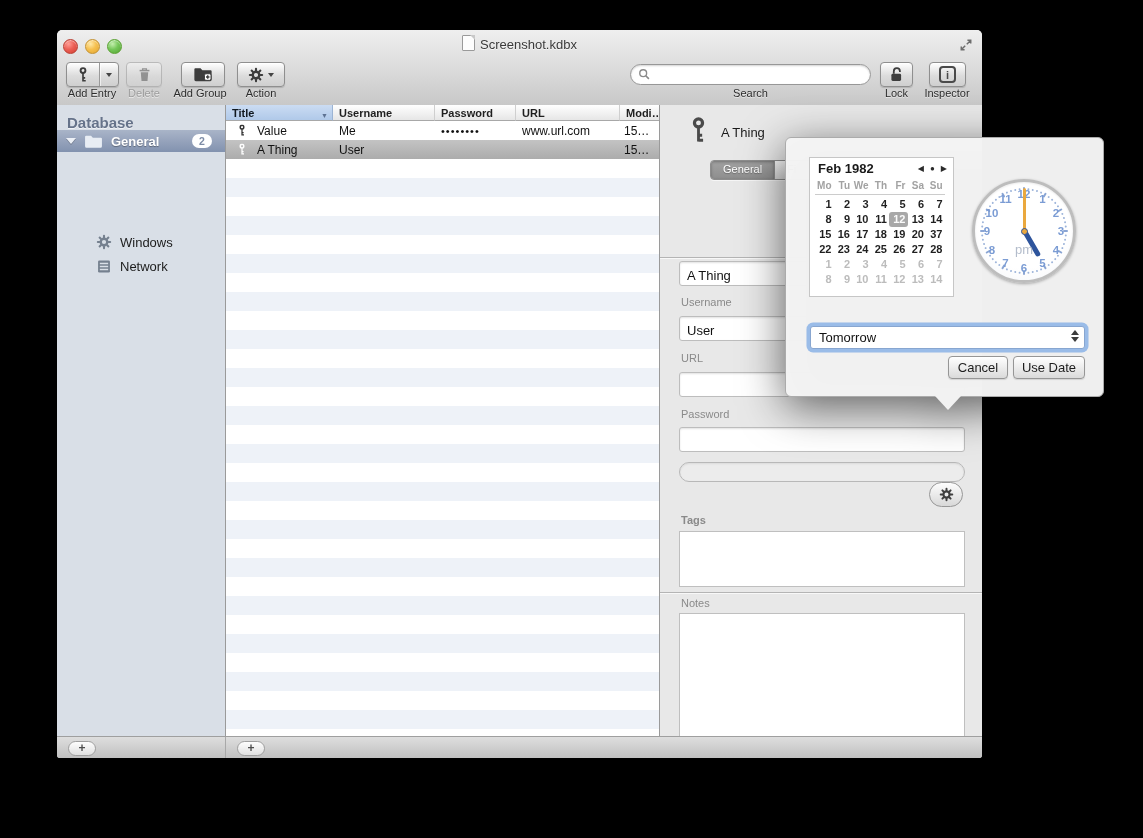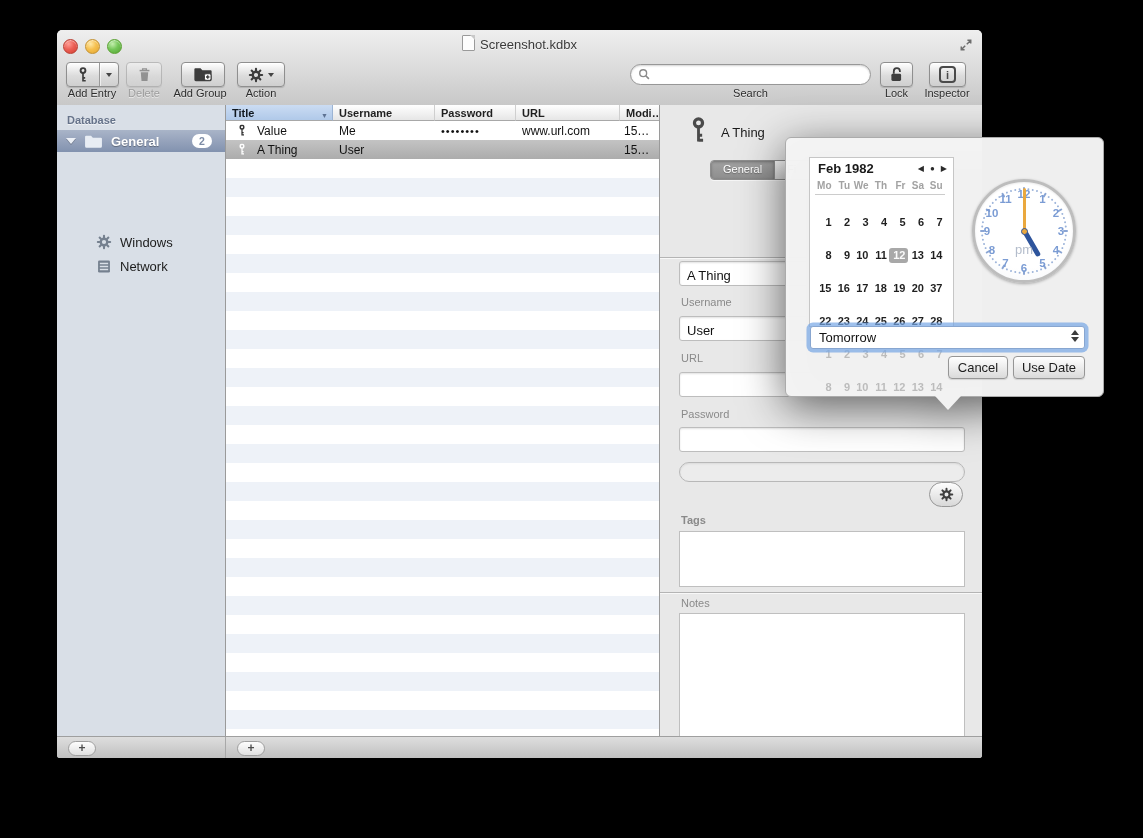--- a/index.html
+++ b/index.html
@@ -43,21 +43,21 @@
   .search-field input{position:absolute;left:24px;top:1px;width:205px;height:17px;border:none;outline:none;
     background:transparent;font-size:12px;font-family:"Liberation Sans",sans-serif;}
   .ic{display:block;}
 
   
   .content{position:absolute;left:0;top:75px;width:925px;height:631px;background:#fff;}
   .v-div{position:absolute;top:75px;height:631px;width:1px;background:#9a9a9a;z-index:5;}
 
   
   .sidebar{position:absolute;left:0;top:75px;width:168px;height:631px;background:#d9dfe7;}
-  .sb-header{position:absolute;left:10px;top:9px;font-size:11px;font-weight:bold;color:#66738a;
+  .sb-header{position:absolute;left:10px;top:9px;font-size:15px;font-weight:bold;color:#66738a;
     text-shadow:0 1px 0 rgba(255,255,255,.6);}
   .sb-group{position:absolute;left:0;top:25px;width:168px;height:22px;
     background:linear-gradient(180deg,#a9b4c8,#8292af);display:flex;align-items:center;}
   .sb-disclosure{width:0;height:0;border-left:5px solid transparent;border-right:5px solid transparent;
     border-top:6px solid #ecf0f6;margin-left:9px;filter:drop-shadow(0 1px 0 rgba(0,0,0,.25));}
   .sb-folder{margin-left:8px;color:#e8edf4;}
   .sb-group-label{margin-left:8px;font-size:13px;font-weight:bold;color:#fff;text-shadow:0 1px 1px rgba(0,0,0,.35);}
   .sb-badge{position:absolute;right:13px;top:4px;min-width:20px;height:14px;border-radius:8px;background:#fff;
     font-size:10.5px;font-weight:bold;color:#7d8ca6;text-align:center;line-height:14px;padding:0 4px;box-sizing:border-box;}
   .sb-item{position:absolute;left:0;width:168px;height:24px;display:flex;align-items:center;}
@@ -114,26 +114,26 @@
     background:linear-gradient(180deg,#fdfdfd,#e0e0e0);color:#4d4d4d;font-size:12px;font-weight:bold;
     text-align:center;line-height:13px;box-sizing:border-box;}
   .bb-div{position:absolute;left:168px;top:0;width:1px;height:22px;background:#a8a8a8;}
 
   
   .popover-wrap{position:absolute;left:785px;top:137px;z-index:50;filter:drop-shadow(0 10px 22px rgba(0,0,0,.6));}
   .popover{position:relative;width:319px;height:260px;background:rgba(244,244,244,.98);
     border:1px solid #ababab;border-radius:6px;box-sizing:border-box;}
   .pop-arrow{position:absolute;left:150px;top:259px;width:0;height:0;
     border-left:13px solid transparent;border-right:13px solid transparent;border-top:14px solid #f2f2f2;}
-  .cal-box{position:absolute;left:23px;top:19px;width:145px;height:170px;background:#fff;
+  .cal-box{position:absolute;left:23px;top:19px;width:145px;height:140px;background:#fff;
     border:1px solid #c6c6c6;box-sizing:border-box;}
   .cal-month{position:absolute;left:8px;top:3px;font-size:13px;font-weight:bold;color:#1a1a1a;}
   .cal-nav{position:absolute;right:6px;top:6px;display:flex;gap:6px;font-size:8px;color:#2b2b2b;}
   .cal-nav span{cursor:default;}
-  .cal-grid{position:absolute;left:5px;top:22px;display:grid;grid-template-columns:repeat(7,18.5px);row-gap:18px;}
+  .cal-grid{position:absolute;left:5px;top:22px;display:grid;grid-template-columns:repeat(7,18.5px);row-gap:0;}
   .cal-dh{font-size:10px;font-weight:bold;color:#a2a2a2;text-align:right;padding:0 2px 3px 0;
     border-bottom:1px solid #cccccc;margin-bottom:2px;}
   .cal-cell{font-size:11px;font-weight:600;color:#1f1f1f;text-align:right;padding:0 2px;line-height:15px;border-radius:3px;}
   .cal-cell.muted{color:#bcbcbc;}
   .cal-cell.sel{background:#a8a8a8;color:#fafafa;}
 
   .clock{position:absolute;left:186px;top:41px;width:104px;height:104px;border-radius:50%;
     background:radial-gradient(circle at 50% 42%,#ffffff 60%,#f2f4f8);border:3px solid #bdbdbd;
     box-shadow:0 1px 3px rgba(0,0,0,.3),inset 0 1px 2px rgba(0,0,0,.08);box-sizing:border-box;}
   .clock .face{position:absolute;inset:0;}

